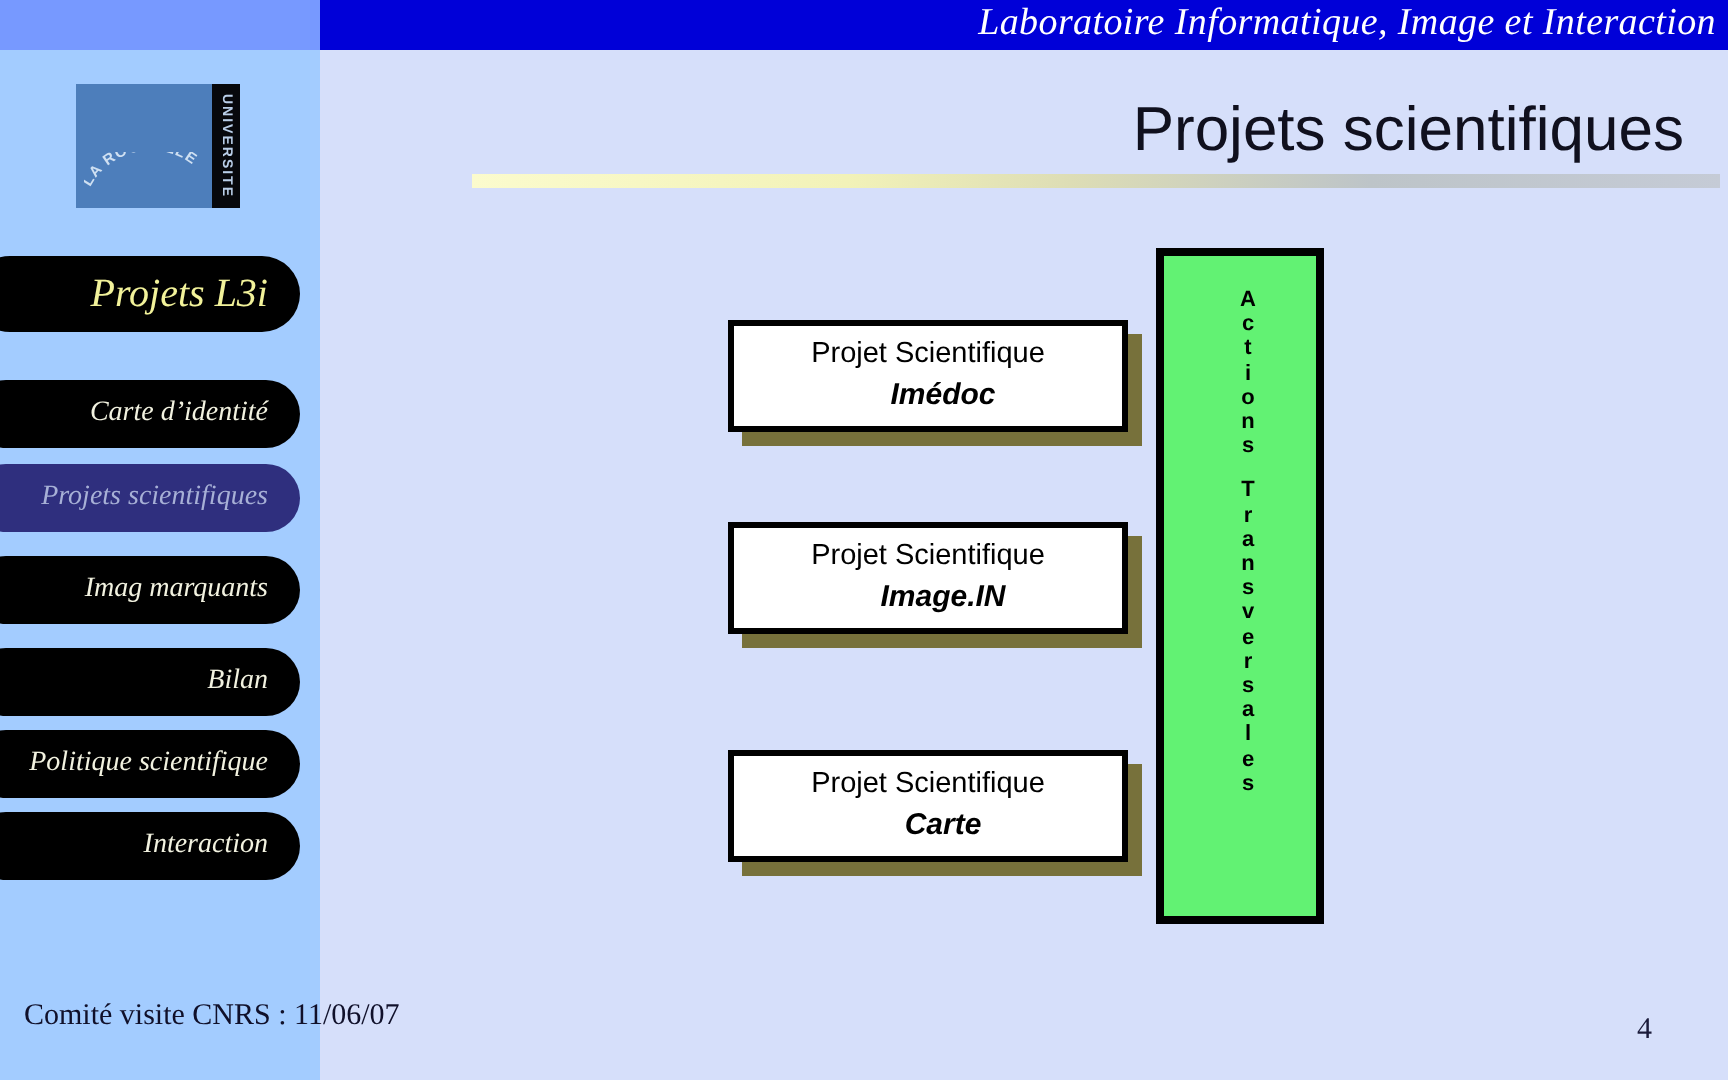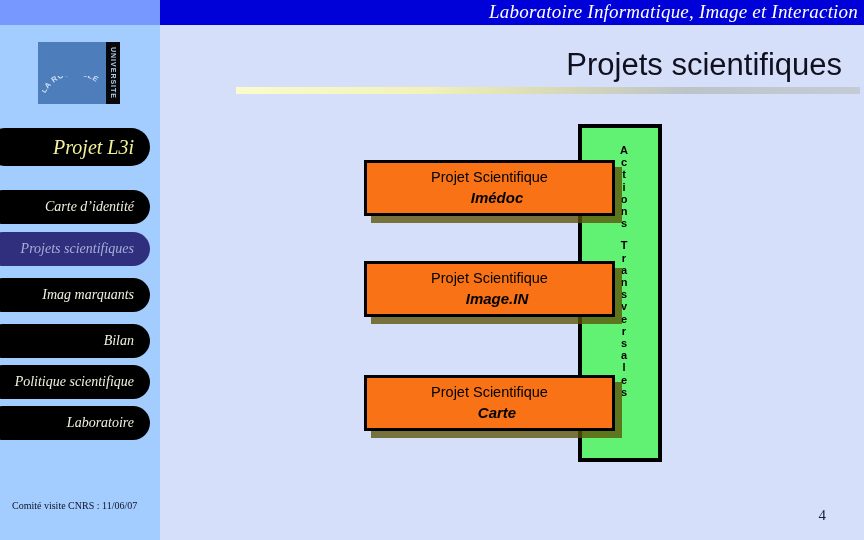--- a/index.html
+++ b/index.html
@@ -131,21 +131,21 @@
     background: #2f2f7e;
     color: #a7b0d6;
   }
 
   
   .footer-note {
     position: absolute;
     left: 12px;
     top: 500px;
     font-family: "Liberation Serif", serif;
-    font-size: 10px;
+    font-size: 15px;
     color: #10102a;
     white-space: nowrap;
   }
 
   
   .content-bg {
     position: absolute;
     left: 160px;
     top: 25px;
     width: 704px;
@@ -195,23 +195,23 @@
     color: #000000;
     line-height: 12.2px;
   }
   .green-band-label .gap {
     height: 10px;
   }
 
   
   .project-box {
     position: absolute;
-    width: 251px;
+    width: 200px;
     height: 56px;
-    background: #f97316;
+    background: #ffffff;
     border: 3px solid #000000;
     box-sizing: border-box;
     box-shadow: 7px 7px 0 0 rgba(92, 82, 5, 0.78);
     display: flex;
     flex-direction: column;
     align-items: center;
     justify-content: center;
     cursor: pointer;
   }
   .project-line1 {
@@ -261,39 +261,39 @@
         <text>
           <textPath href="#arcpath" startOffset="4%">LA ROCHELLE</textPath>
         </text>
       </svg>
       <div class="logo-bar">
         <div class="logo-bar-text">UNIVERSITE</div>
       </div>
     </div>
 
     <div class="menu-item home" style="top:128px;">
-      <span>Projet L3i</span>
+      <span>Projets L3i</span>
     </div>
     <div class="menu-item" style="top:190px;">
       <span>Carte d’identité</span>
     </div>
     <div class="menu-item active" style="top:232px;">
       <span>Projets scientifiques</span>
     </div>
     <div class="menu-item" style="top:278px;">
       <span>Imag marquants</span>
     </div>
     <div class="menu-item" style="top:324px;">
       <span>Bilan</span>
     </div>
     <div class="menu-item" style="top:365px;">
       <span>Politique scientifique</span>
     </div>
     <div class="menu-item" style="top:406px;">
-      <span>Laboratoire</span>
+      <span>Interaction</span>
     </div>
 
     <div class="footer-note">Comité visite CNRS : 11/06/07</div>
   </div>
 
   <div class="page-title">Projets scientifiques</div>
   <div class="title-rule"></div>
 
   <div class="green-band">
     <div class="green-band-label">

